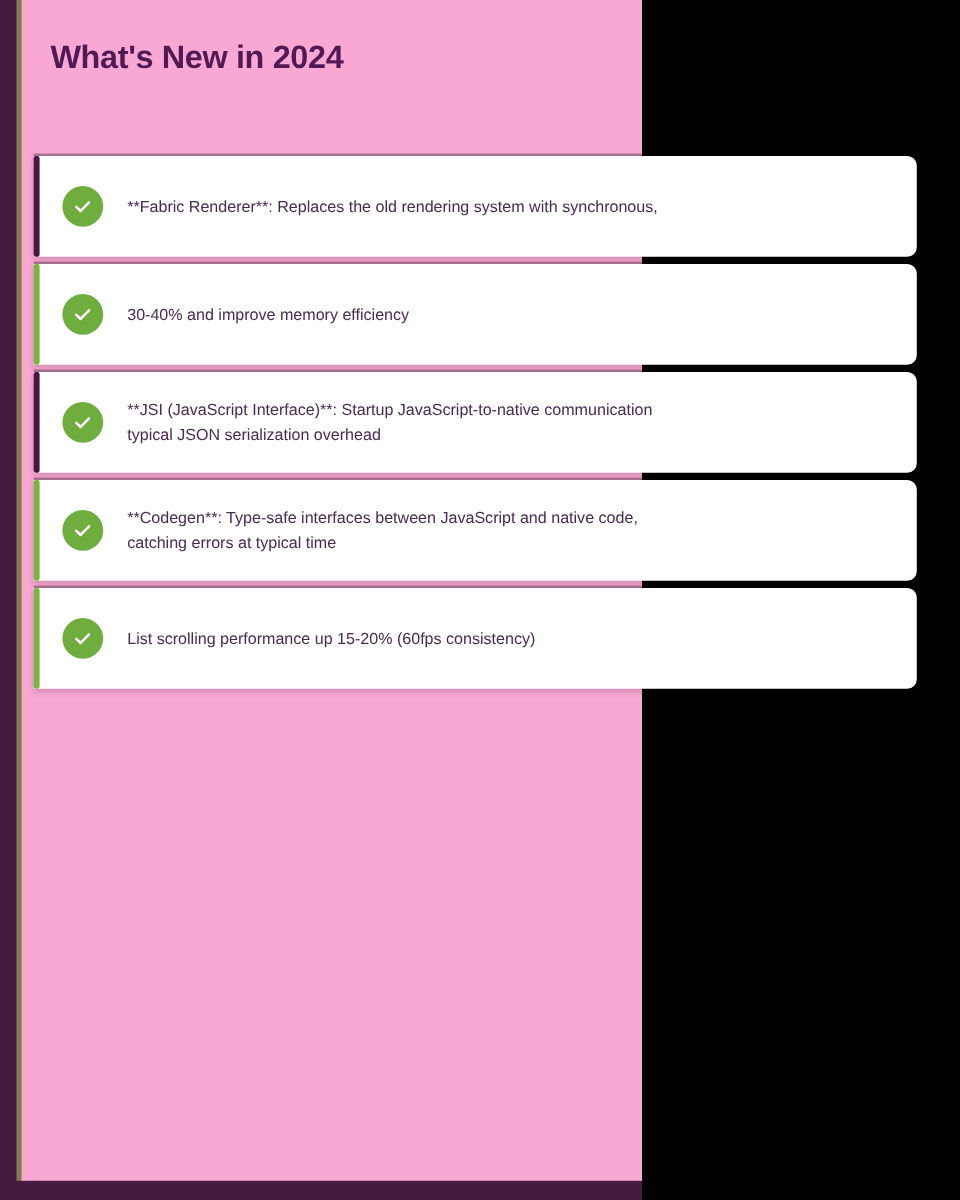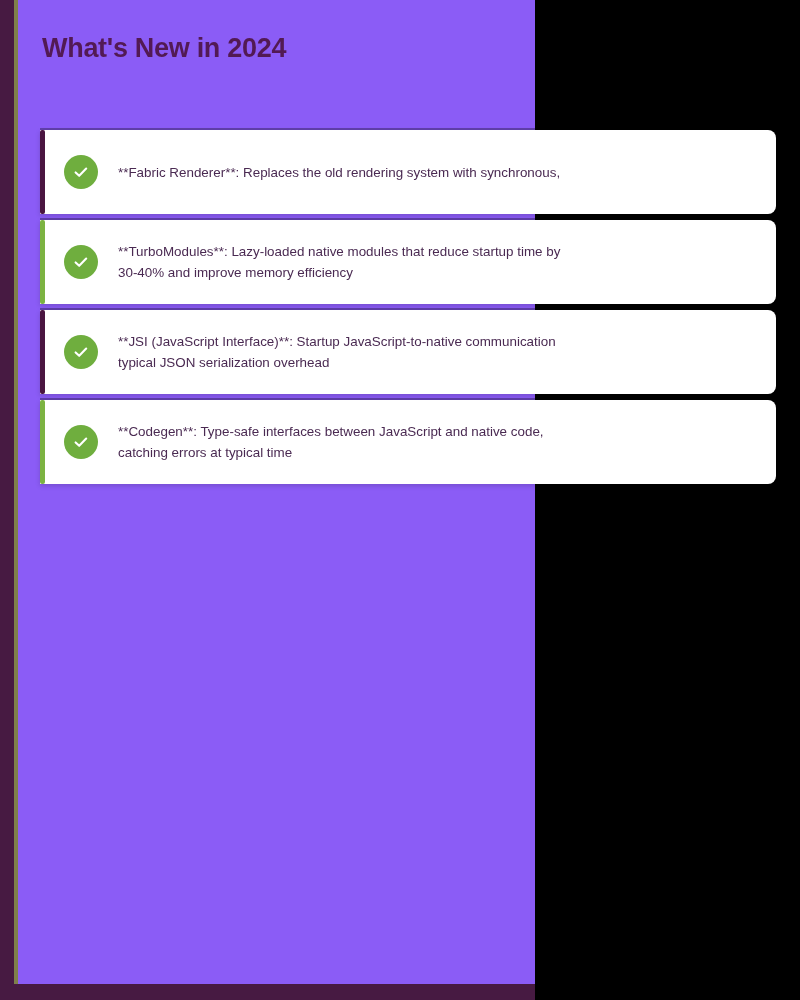--- a/index.html
+++ b/index.html
@@ -11,21 +11,21 @@
     background: #000000;
     font-family: "Liberation Sans", sans-serif;
   }
 
   
   #slide {
     position: absolute;
     left: 0; top: 0;
     width: 535px;
     height: 1000px;
-    background: #8b5cf6;
+    background: #f9a8d4;
     overflow: visible;
   }
 
   
   #rail-purple {
     position: absolute;
     left: 0; top: 0;
     width: 14px;
     height: 1000px;
     background: #471a42;
@@ -59,21 +59,21 @@
     font-weight: bold;
     color: #521a54;
     letter-spacing: -0.3px;
     white-space: nowrap;
     z-index: 4;
   }
 
   
   #cards {
     position: absolute;
-    left: 40px;
+    left: 28px;
     top: 130px;
     width: 644px;
     z-index: 3;
   }
 
   .card {
     position: relative;
     width: 736px;
     height: 84px;
     background: #ffffff;
@@ -140,21 +140,20 @@
         </div>
       </div>
       <div class="card">
         <div class="card-accent accent-green"></div>
         <div class="check-icon">
           <svg width="20" height="20" viewBox="0 0 20 20" aria-hidden="true">
             <path d="M4.6 10.4 L8.2 13.8 L15.2 6.6" fill="none" stroke="#ffffff" stroke-width="2.1" stroke-linecap="round" stroke-linejoin="round"></path>
           </svg>
         </div>
         <div class="card-text">
-          <span class="ln">**TurboModules**: Lazy-loaded native modules that reduce startup time by</span>
           <span class="ln">30-40% and improve memory efficiency</span>
         </div>
       </div>
       <div class="card">
         <div class="card-accent accent-purple"></div>
         <div class="check-icon">
           <svg width="20" height="20" viewBox="0 0 20 20" aria-hidden="true">
             <path d="M4.6 10.4 L8.2 13.8 L15.2 6.6" fill="none" stroke="#ffffff" stroke-width="2.1" stroke-linecap="round" stroke-linejoin="round"></path>
           </svg>
         </div>
@@ -168,16 +167,27 @@
         <div class="check-icon">
           <svg width="20" height="20" viewBox="0 0 20 20" aria-hidden="true">
             <path d="M4.6 10.4 L8.2 13.8 L15.2 6.6" fill="none" stroke="#ffffff" stroke-width="2.1" stroke-linecap="round" stroke-linejoin="round"></path>
           </svg>
         </div>
         <div class="card-text">
           <span class="ln">**Codegen**: Type-safe interfaces between JavaScript and native code,</span>
           <span class="ln">catching errors at typical time</span>
         </div>
       </div>
+      <div class="card">
+        <div class="card-accent accent-green"></div>
+        <div class="check-icon">
+          <svg width="20" height="20" viewBox="0 0 20 20" aria-hidden="true">
+            <path d="M4.6 10.4 L8.2 13.8 L15.2 6.6" fill="none" stroke="#ffffff" stroke-width="2.1" stroke-linecap="round" stroke-linejoin="round"></path>
+          </svg>
+        </div>
+        <div class="card-text">
+          <span class="ln">List scrolling performance up 15-20% (60fps consistency)</span>
+        </div>
+      </div>
     </div>
 
   <div id="footer-bar"></div>
 </div>
 
 </body></html>

